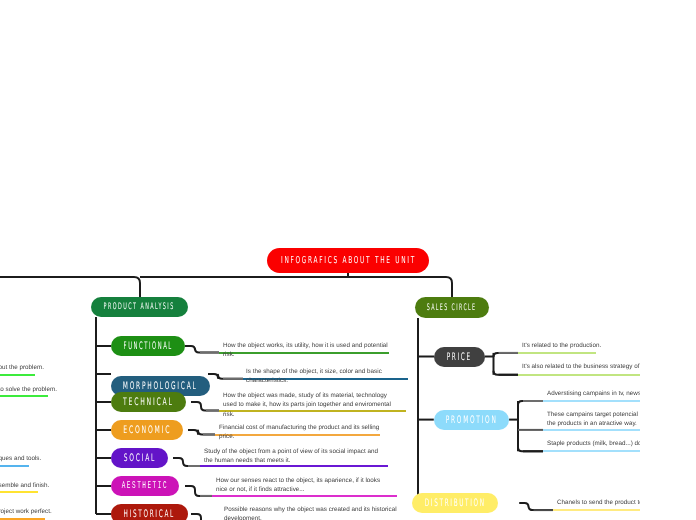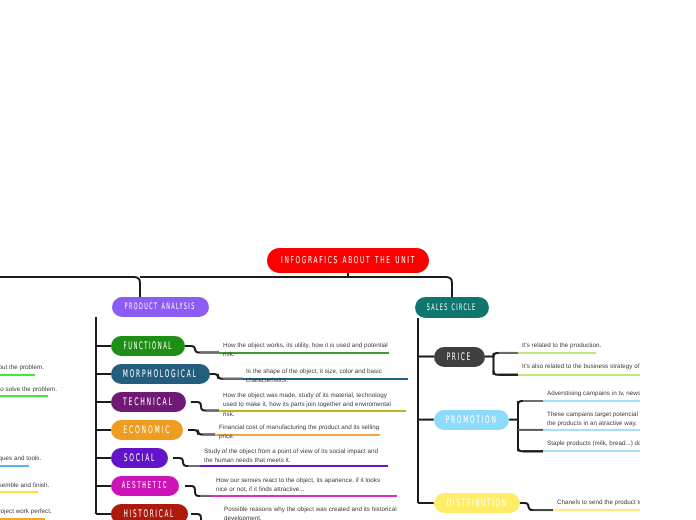--- a/index.html
+++ b/index.html
@@ -69,54 +69,54 @@
       <path d="M670,510.1 L679.5,510.1" fill="none" stroke="#1c1c1c" stroke-width="2" stroke-linecap="butt" stroke-linejoin="round"></path>
       <path d="M679.5,477.6 L679.5,515.5" fill="none" stroke="#1c1c1c" stroke-width="2" stroke-linecap="butt" stroke-linejoin="round"></path>
       <path d="M679.5,481.6 Q679.5,477.6 683.5,477.6 L700,477.6" fill="none" stroke="#1c1c1c" stroke-width="2" stroke-linecap="butt" stroke-linejoin="round"></path>
       <path d="M679.5,496.8 L700,496.8" fill="none" stroke="#5a5a5a" stroke-width="2" stroke-linecap="butt" stroke-linejoin="round"></path>
       <path d="M679.5,511.5 Q679.5,515.5 683.5,515.5 L700,515.5" fill="none" stroke="#1c1c1c" stroke-width="2" stroke-linecap="butt" stroke-linejoin="round"></path>
     </svg>
   <div id="nodes">
       <div class="pill" style="left: 267px; top: 248px; width: 162px; height: 25px; background: rgb(251, 0, 0);">
         <span style="font-size: 9.5px; letter-spacing: 2.47px; transform: scaleX(0.6854);">INFOGRAFICS ABOUT THE UNIT</span>
       </div>
-      <div class="pill" style="left: 91px; top: 297px; width: 96.7px; height: 20px; background: #8b5cf6; margin-left: 21px;">
+      <div class="pill" style="left: 91px; top: 297px; width: 96.7px; height: 20px; background: #15803d;">
         <span style="font-size: 9.05px; letter-spacing: 2.35px; transform: scaleX(0.601);">PRODUCT ANALYSIS</span>
       </div>
       <div class="pill" style="left: 111px; top: 336px; width: 74px; height: 20px; background: rgb(29, 143, 20);">
         <span style="font-size: 10.3px; letter-spacing: 2.68px; transform: scaleX(0.5693);">FUNCTIONAL</span>
       </div>
-      <div class="pill" style="left: 111px; top: 364px; width: 98.6px; height: 20px; background: rgb(35, 94, 126);">
+      <div class="pill" style="left: 111px; top: 376px; width: 98.6px; height: 20px; background: rgb(35, 94, 126);">
         <span style="font-size: 10.3px; letter-spacing: 2.68px; transform: scaleX(0.6419);">MORPHOLOGICAL</span>
       </div>
-      <div class="pill" style="left: 111px; top: 392px; width: 75px; height: 20px; background: #701a75;">
+      <div class="pill" style="left: 111px; top: 392px; width: 75px; height: 20px; background: #4d7c0f;">
         <span style="font-size: 10.3px; letter-spacing: 2.68px; transform: scaleX(0.6597);">TECHNICAL</span>
       </div>
       <div class="pill" style="left: 111px; top: 420px; width: 72px; height: 20px; background: rgb(238, 157, 31);">
         <span style="font-size: 10.3px; letter-spacing: 2.68px; transform: scaleX(0.6624);">ECONOMIC</span>
       </div>
       <div class="pill" style="left: 111px; top: 448px; width: 57px; height: 20px; background: rgb(99, 20, 200);">
         <span style="font-size: 10.3px; letter-spacing: 2.68px; transform: scaleX(0.6466);">SOCIAL</span>
       </div>
       <div class="pill" style="left: 111px; top: 476px; width: 68px; height: 20px; background: rgb(204, 19, 183); font-family: Liberation Mono, monospace;">
         <span style="font-size: 10.3px; letter-spacing: 2.68px; transform: scaleX(0.5825);">AESTHETIC</span>
       </div>
       <div class="pill" style="left: 111px; top: 504px; width: 76.5px; height: 20px; background: rgb(173, 25, 12);">
         <span style="font-size: 10.3px; letter-spacing: 2.68px; transform: scaleX(0.6221);">HISTORICAL</span>
       </div>
-      <div class="pill" style="left: 414.9px; top: 297px; width: 74.3px; height: 21px; background: #0f766e;">
+      <div class="pill" style="left: 414.9px; top: 297px; width: 74.3px; height: 21px; background: #4d7c0f;">
         <span style="font-size: 9.05px; letter-spacing: 2.35px; transform: scaleX(0.5846);">SALES CIRCLE</span>
       </div>
       <div class="pill" style="left: 434px; top: 346.5px; width: 50.7px; height: 20px; background: #404040;">
         <span style="font-size: 10.3px; letter-spacing: 2.68px; transform: scaleX(0.6225);">PRICE</span>
       </div>
       <div class="pill" style="left: 433.8px; top: 409.6px; width: 75.3px; height: 20px; background: rgb(141, 219, 251); text-align: right;">
         <span style="font-size: 10.3px; letter-spacing: 2.68px; transform: scaleX(0.6357);">PROMOTION</span>
       </div>
-      <div class="pill" style="left: 434px; top: 493px; width: 85.5px; height: 20px; background: rgb(255, 237, 103);">
+      <div class="pill" style="left: 412px; top: 493px; width: 85.5px; height: 20px; background: rgb(255, 237, 103);">
         <span style="font-size: 10.3px; letter-spacing: 2.68px; transform: scaleX(0.6184);">DISTRIBUTION</span>
       </div>
       <div class="uline" style="left: 219px; top: 351.5px; width: 170px; background: rgb(59, 158, 44);"></div>
       <div class="note" style="left: 223px; top: 341px; width: 168px; text-align: left;">How the object works, its utility, how it is used and potential risk.</div>
       <div class="uline" style="left: 243px; top: 377.8px; width: 165px; background: rgb(26, 99, 140);"></div>
       <div class="note" style="left: 246px; top: 367px; width: 167px; text-align: left;">Is the shape of the object, it size, color and basic characteristics.</div>
       <div class="uline" style="left: 219px; top: 409.6px; width: 187px; background: rgb(192, 179, 32);"></div>
       <div class="note" style="left: 223px; top: 391px; width: 172px; text-align: left;">How the object was made, study of its material, technology used to make it, how its parts join together and enviromental risk.</div>
       <div class="uline" style="left: 215px; top: 433.5px; width: 165px; background: rgb(243, 168, 63);"></div>
       <div class="note" style="left: 219px; top: 423px; width: 165px; text-align: left;">Financial cost of manufacturing the product and its selling price.</div>

